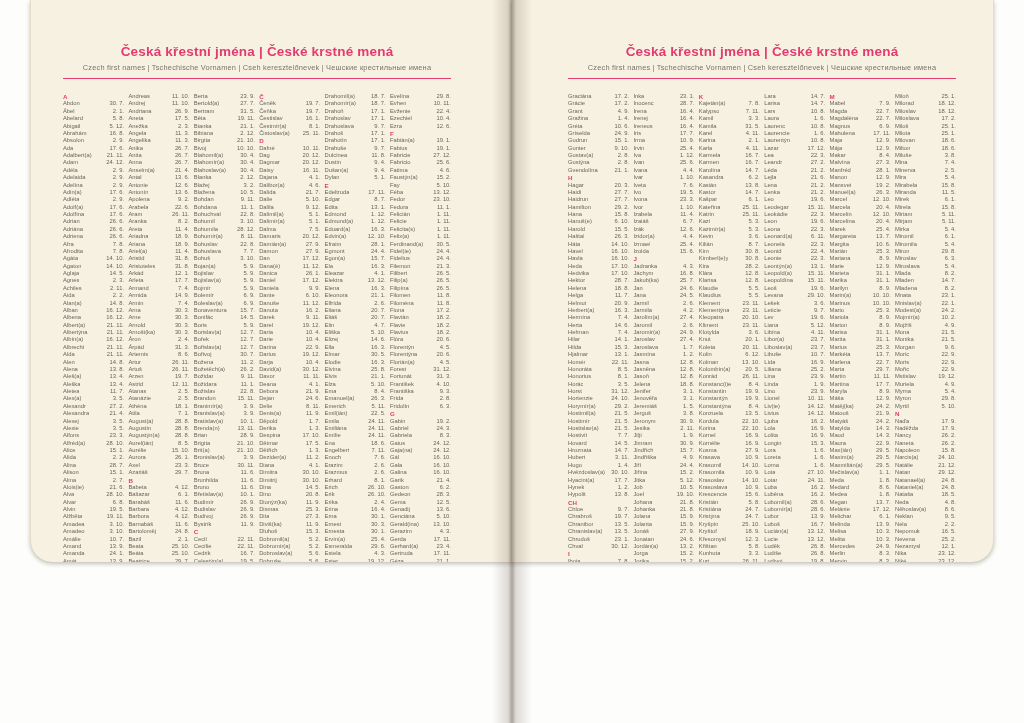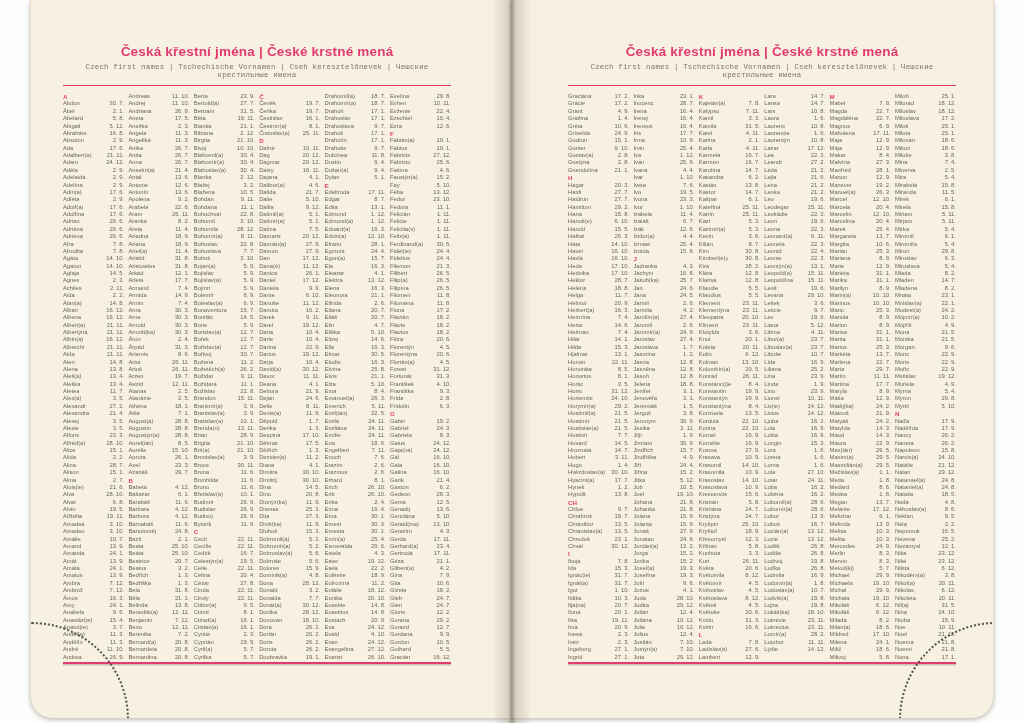--- a/index.html
+++ b/index.html
@@ -1,27 +1,27 @@
 <!DOCTYPE html>
 <html><head>
 <meta charset="utf-8">
 <style>
   html,body{margin:0;padding:0;}
   body{width:1024px;height:723px;background:#ffffff;font-family:"Liberation Sans",sans-serif;overflow:hidden;}
   .canvas{position:relative;width:1024px;height:723px;background:#fdfdfc;overflow:hidden;}
-  .page{position:absolute;top:0;height:718px;background:#f7f1e2;overflow:hidden;
+  .page{position:absolute;top:0;height:562px;background:#f7f1e2;overflow:hidden;
         box-shadow:0 2px 4px rgba(90,80,60,.35);}
   .page.left{left:30px;width:482px;border-bottom-left-radius:22px;border-left:1px solid #e3dcc8;}
   .page.right{left:512px;width:481px;border-bottom-right-radius:22px;border-right:1px solid #e3dcc8;}
   .page-inner{position:absolute;top:0;bottom:0;}
   .page.left .page-inner{left:32px;width:388px;}
   .page.right .page-inner{left:56px;width:388px;}
   .page-header{text-align:center;}
   .title{margin:0;padding-top:44px;font-size:13.5px;font-weight:bold;letter-spacing:.2px;color:#e23b70;}
-  .subtitle{margin-top:4px;font-size:7.4px;color:#7a7468;letter-spacing:.2px;font-family:Liberation Mono, monospace;}
+  .subtitle{margin-top:4px;font-size:7.4px;color:#7a7468;letter-spacing:.2px;}
   .rule{border:0;height:0;border-top:1.6px solid #e23b70;margin:6px 0 0 0;}
   .rule.bottom{position:absolute;left:0;right:0;top:656px;border-top-width:2px;box-shadow:0 1.5px 0 rgba(120,100,80,.35);}
   .cols{position:absolute;top:93px;left:0;right:0;display:flex;justify-content:space-between;}
   .col{width:61px;display:flex;flex-direction:column;}
   .r{height:7.38px;display:flex;justify-content:space-between;align-items:baseline;
      font-size:5.8px;line-height:7.38px;color:#6a655c;white-space:nowrap;}
   .r .n{overflow:hidden;text-overflow:clip;max-width:44px;}
   .r .d{margin-left:2px;}
   .r.hdr{color:#e23b70;font-weight:bold;font-size:6.2px;}
   .gutter{position:absolute;top:0;left:492px;width:40px;height:723px;pointer-events:none;

